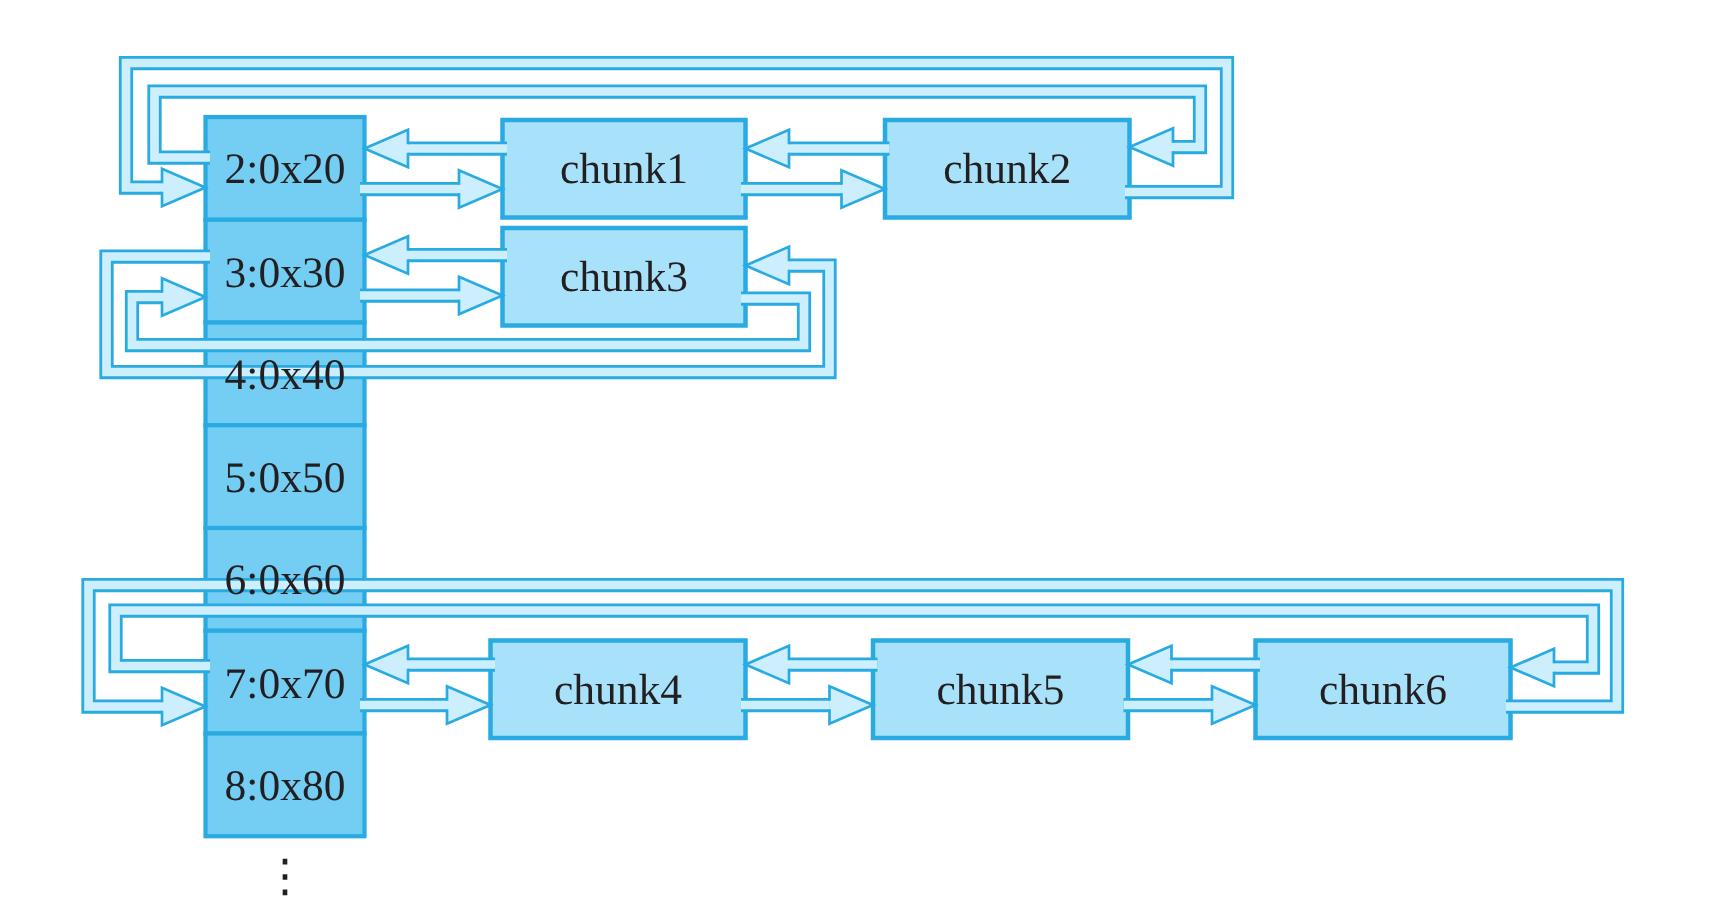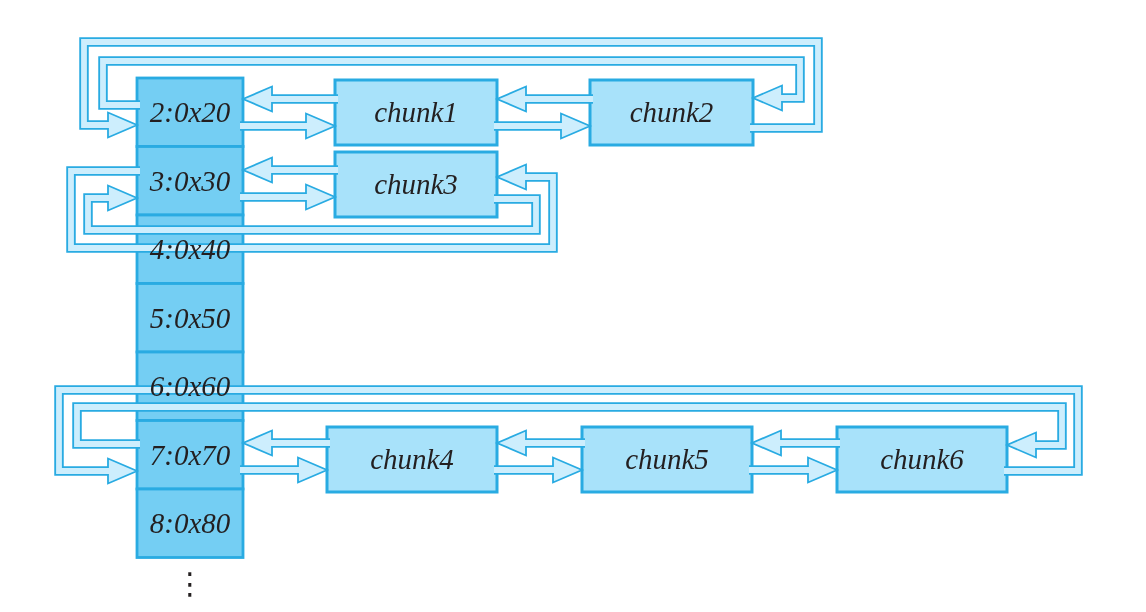--- a/index.html
+++ b/index.html
@@ -4,21 +4,21 @@
 <style>
   :root{
     --stroke:#29abe2;
     --bin-fill:#74cef3;
     --chunk-fill:#a8e2fa;
     --band-fill:#cdeefd;
     --text:#231f20;
     --background:#ffffff;
   }
   html,body{margin:0;padding:0;background:var(--background);}
-  .stage{width:1146px;height:612px;position:relative;background:var(--background);font-style:italic;}
+  .stage{width:1146px;height:612px;position:relative;background:var(--background);}
   svg{display:block;}
   .bin-cell{fill:var(--bin-fill);stroke:var(--stroke);stroke-width:2.8;}
   .chunk-box{fill:var(--chunk-fill);stroke:var(--stroke);stroke-width:3;}
   .band-outline{stroke:var(--stroke);stroke-width:9.5;fill:none;stroke-linejoin:miter;}
   .band-core{stroke:var(--band-fill);stroke-width:5.8;fill:none;stroke-linejoin:miter;}
   .arrow-head{fill:var(--band-fill);stroke:var(--stroke);stroke-width:1.8;stroke-linejoin:miter;}
   text.label{font-family:"Liberation Serif","DejaVu Serif",serif;font-size:29px;fill:var(--text);text-anchor:middle;}
   text.dots{font-family:"DejaVu Sans","Liberation Serif",serif;font-size:30px;fill:var(--text);text-anchor:middle;letter-spacing:0;}
 </style>
 </head>

